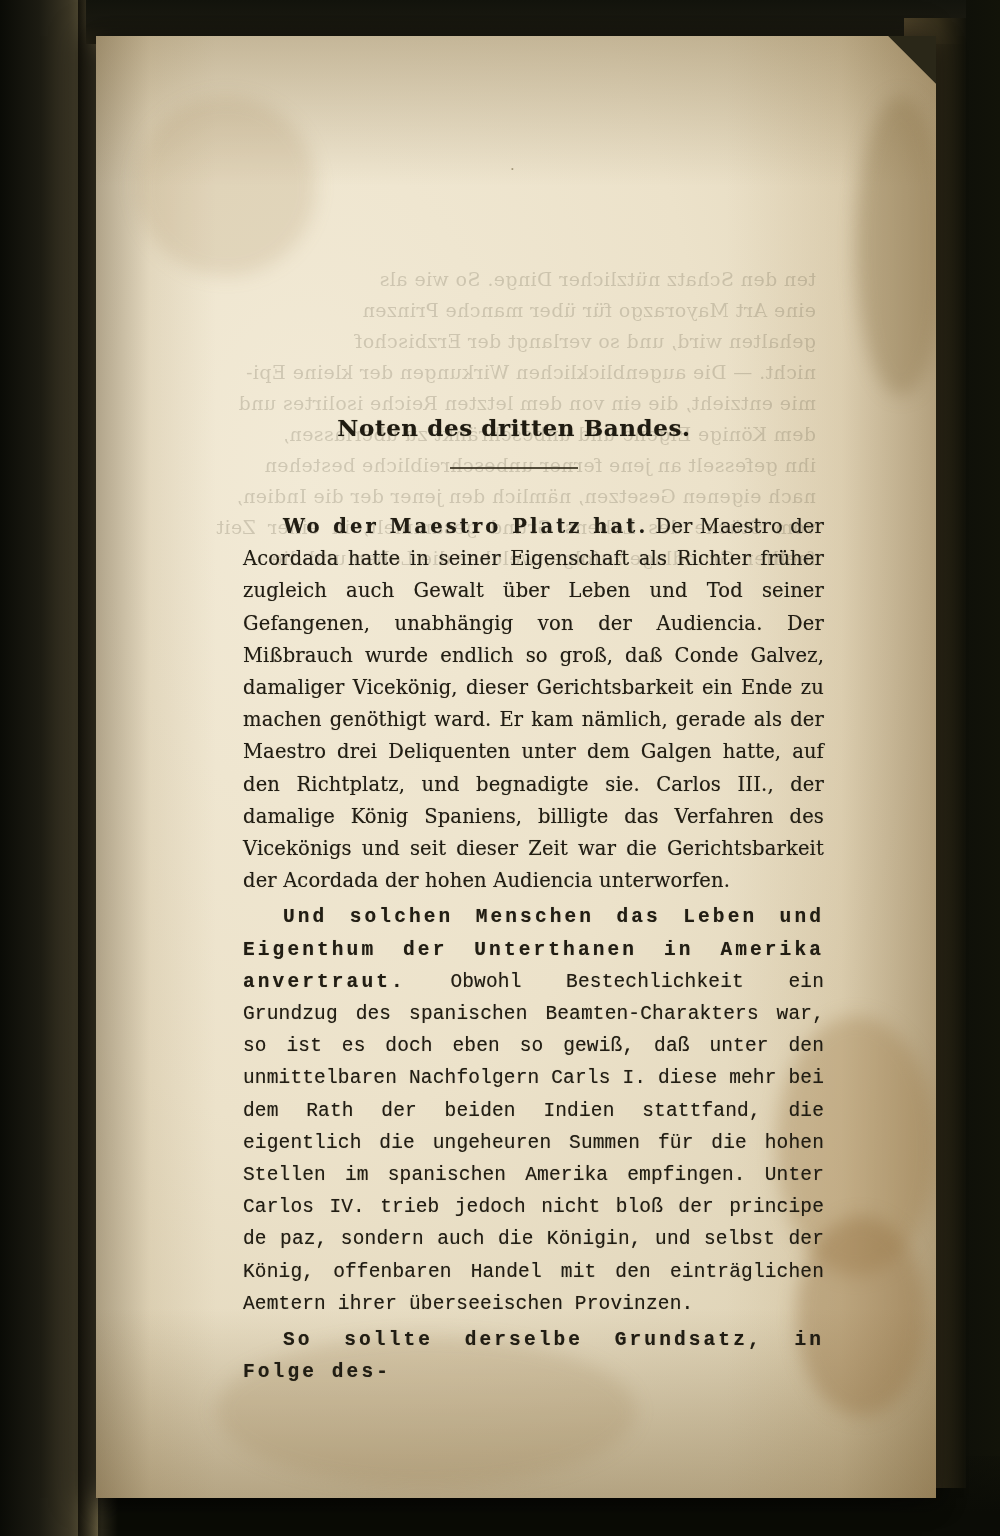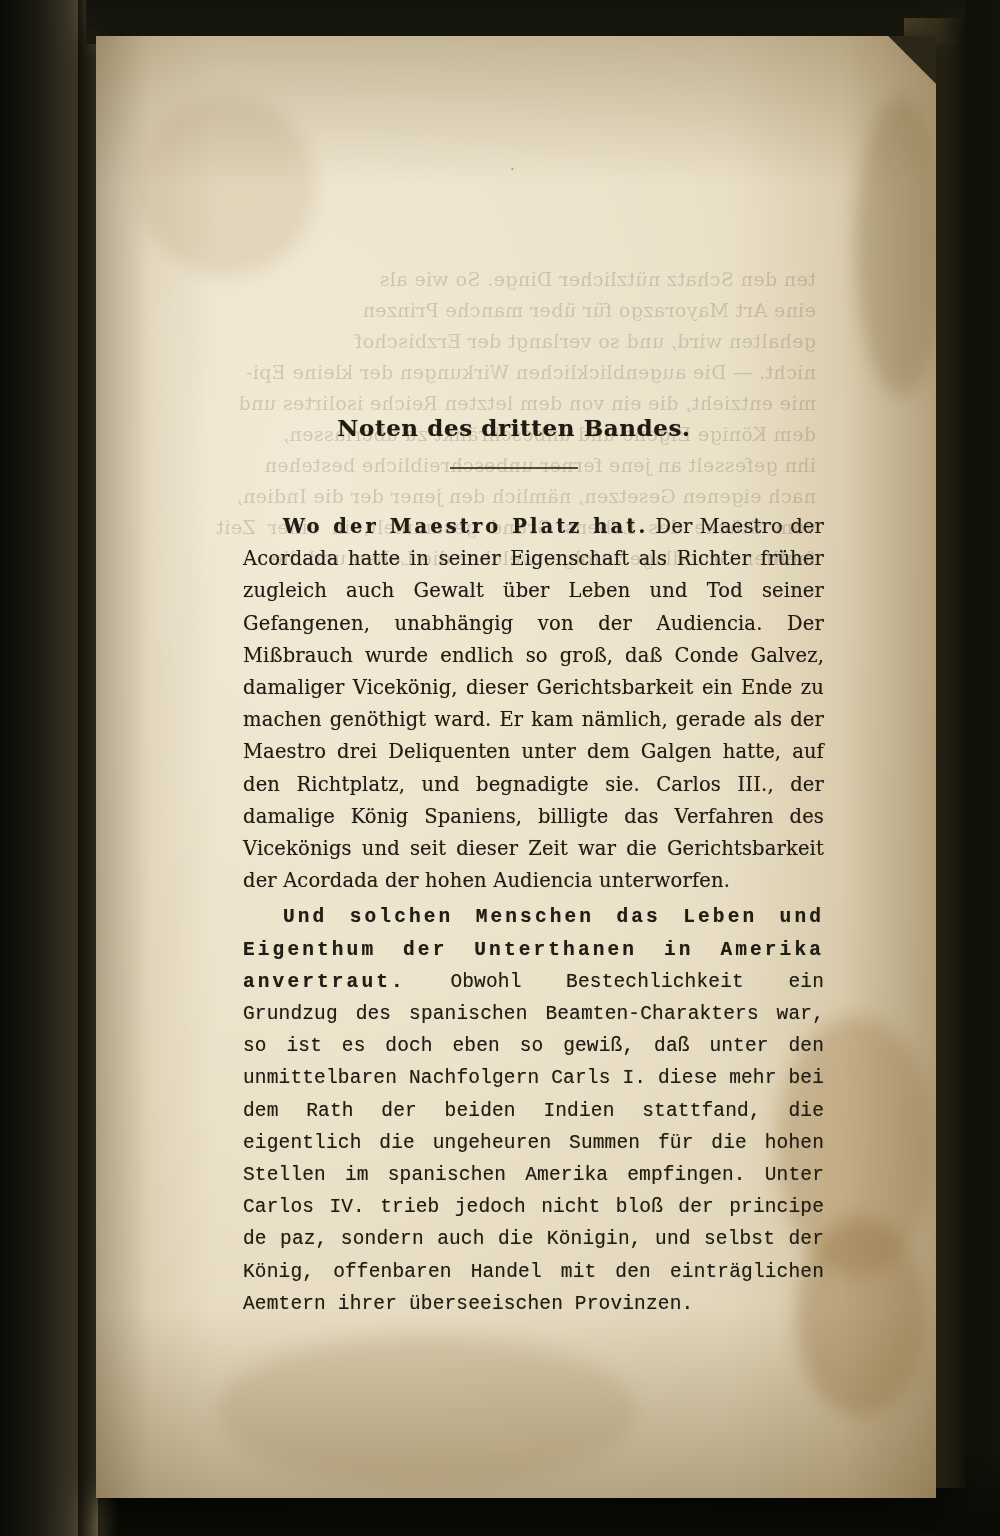--- a/index.html
+++ b/index.html
@@ -271,17 +271,18 @@
       <div class="rule-wrap">
         <div class="rule"></div>
       </div>
 
       <div class="body">
 
         <p class="para"><span class="sp">Wo der Maestro Platz hat.</span> <span>Der Maestro der Acordada hatte in seiner Eigenschaft als Richter früher zugleich auch Gewalt über Leben und Tod seiner Gefangenen, unabhängig von der Audiencia. Der Mißbrauch wurde endlich so groß, daß Conde Galvez, damaliger Vicekönig, dieser Gerichtsbarkeit ein Ende zu machen genöthigt ward. Er kam nämlich, gerade als der Maestro drei Deliquenten unter dem Galgen hatte, auf den Richtplatz, und begnadigte sie. Carlos III., der damalige König Spaniens, billigte das Verfahren des Vicekönigs und seit dieser Zeit war die Gerichtsbarkeit der Acordada der hohen Audiencia unterworfen.</span></p>
 
         <p class="para"><span class="sp">Und solchen Menschen das Leben und Eigenthum der Unterthanen in Amerika anvertraut.</span> <span>Obwohl Bestechlichkeit ein Grundzug des spanischen Beamten-Charakters war, so ist es doch eben so gewiß, daß unter den unmittelbaren Nachfolgern Carls I. diese mehr bei dem Rath der beiden Indien stattfand, die eigentlich die ungeheuren Summen für die hohen Stellen im spanischen Amerika empfingen. Unter Carlos IV. trieb jedoch nicht bloß der principe de paz, sondern auch die Königin, und selbst der König, offenbaren Handel mit den einträglichen Aemtern ihrer überseeischen Provinzen.</span></p>
 
+        <p class="para last-line"><span class="sp">So sollte derselbe Grundsatz, in Folge des-</span></p>
 
       </div>
     </div>
   </div>
 </div>
 
 </body></html>

